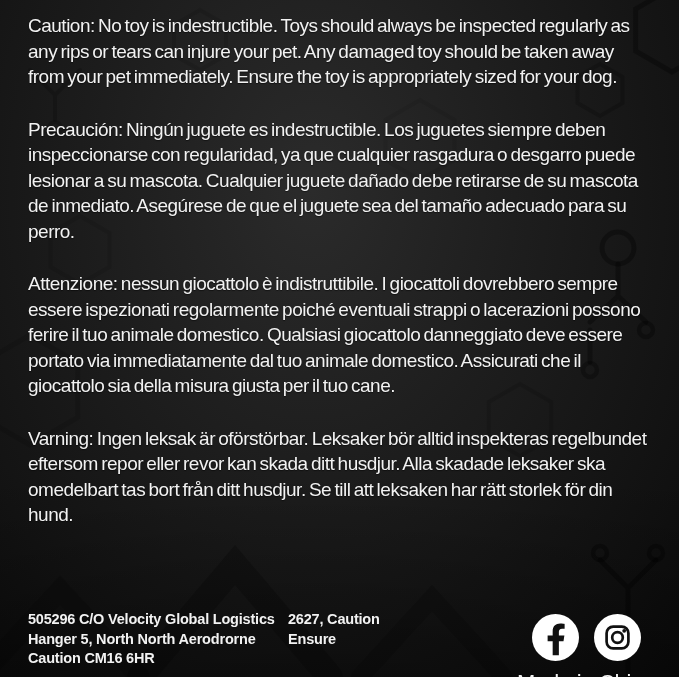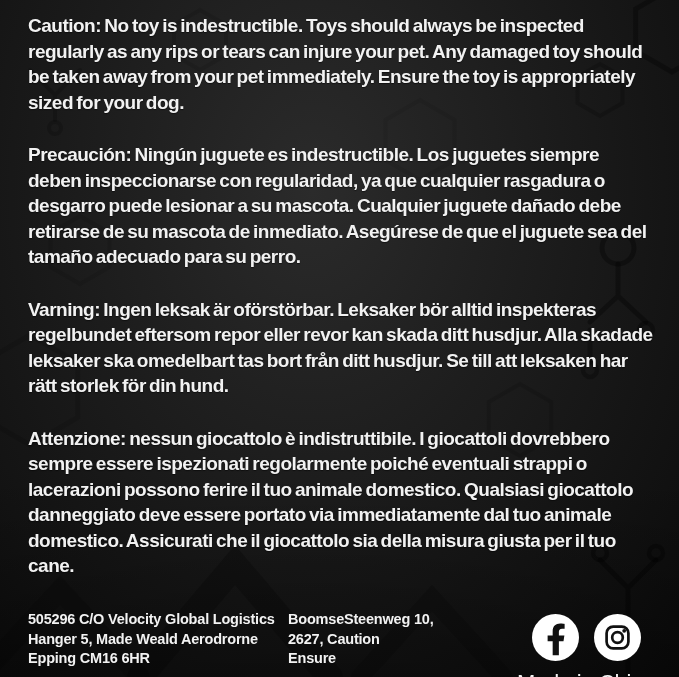--- a/index.html
+++ b/index.html
@@ -31,21 +31,21 @@
     position: absolute;
     inset: 0;
     z-index: 2;
     color: #f2f2f2;
     padding: 13px 26px 0 28px;
     box-sizing: border-box;
   }
   .warning-paragraph {
     font-size: 19px;
     line-height: 25.5px;
-    font-weight: bold;
+    font-weight: normal;
     letter-spacing: -0.5px;
     word-spacing: -1.5px;
     margin: 0 0 27px 0;
     max-width: 625px;
     text-shadow: 0 1px 1px rgba(0,0,0,0.5);
   }
   .footer {
     position: absolute;
     left: 28px;
     right: 24px;
@@ -113,31 +113,30 @@
 
     <path d="M30,70 L55,95 M80,70 L55,95 M55,95 L55,120" stroke-width="4" opacity="0.18"></path>
     <circle cx="55" cy="128" r="6" stroke-width="4" opacity="0.18"></circle>
   </g>
 </svg>
 <div class="bg-darken-bottom"></div>
 
 <div class="content">
   <p class="warning-paragraph">Caution: No toy is indestructible. Toys should always be inspected regularly as any rips or tears can injure your pet. Any damaged toy should be taken away from your pet immediately. Ensure the toy is appropriately sized for your dog.</p>
   <p class="warning-paragraph">Precaución: Ningún juguete es indestructible. Los juguetes siempre deben inspeccionarse con regularidad, ya que cualquier rasgadura o desgarro puede lesionar a su mascota. Cualquier juguete dañado debe retirarse de su mascota de inmediato. Asegúrese de que el juguete sea del tamaño adecuado para su perro.</p>
+  <p class="warning-paragraph">Attenzione: nessun giocattolo è indistruttibile. I giocattoli dovrebbero sempre essere ispezionati regolarmente poiché eventuali strappi o lacerazioni possono ferire il tuo animale domestico. Qualsiasi giocattolo danneggiato deve essere portato via immediatamente dal tuo animale domestico. Assicurati che il giocattolo sia della misura giusta per il tuo cane.</p>
   <p class="warning-paragraph">Varning: Ingen leksak är oförstörbar. Leksaker bör alltid inspekteras regelbundet eftersom repor eller revor kan skada ditt husdjur. Alla skadade leksaker ska omedelbart tas bort från ditt husdjur. Se till att leksaken har rätt storlek för din hund.</p>
-  <p class="warning-paragraph">Attenzione: nessun giocattolo è indistruttibile. I giocattoli dovrebbero sempre essere ispezionati regolarmente poiché eventuali strappi o lacerazioni possono ferire il tuo animale domestico. Qualsiasi giocattolo danneggiato deve essere portato via immediatamente dal tuo animale domestico. Assicurati che il giocattolo sia della misura giusta per il tuo cane.</p>
 
   <div class="footer">
     <div class="address-col address-left">
       <div>505296 C/O Velocity Global Logistics</div>
-      <div>Hanger 5, Made Weald Aerodrorne</div>
-      <div>Epping CM16 6HR</div>
+      <div>Hanger 5, North North Aerodrorne</div>
+      <div>Caution CM16 6HR</div>
     </div>
     <div class="address-col address-right">
-      <div>BoomseSteenweg 10,</div>
       <div>2627, Caution</div>
       <div>Ensure</div>
     </div>
     <div class="social-block">
       <div class="social-icons">
 
         <svg width="47" height="47" viewBox="0 0 47 47" xmlns="http://www.w3.org/2000/svg">
           <defs>
             <clipPath id="fb-clip">
                 <circle cx="23.5" cy="23.5" r="23.5"></circle>

